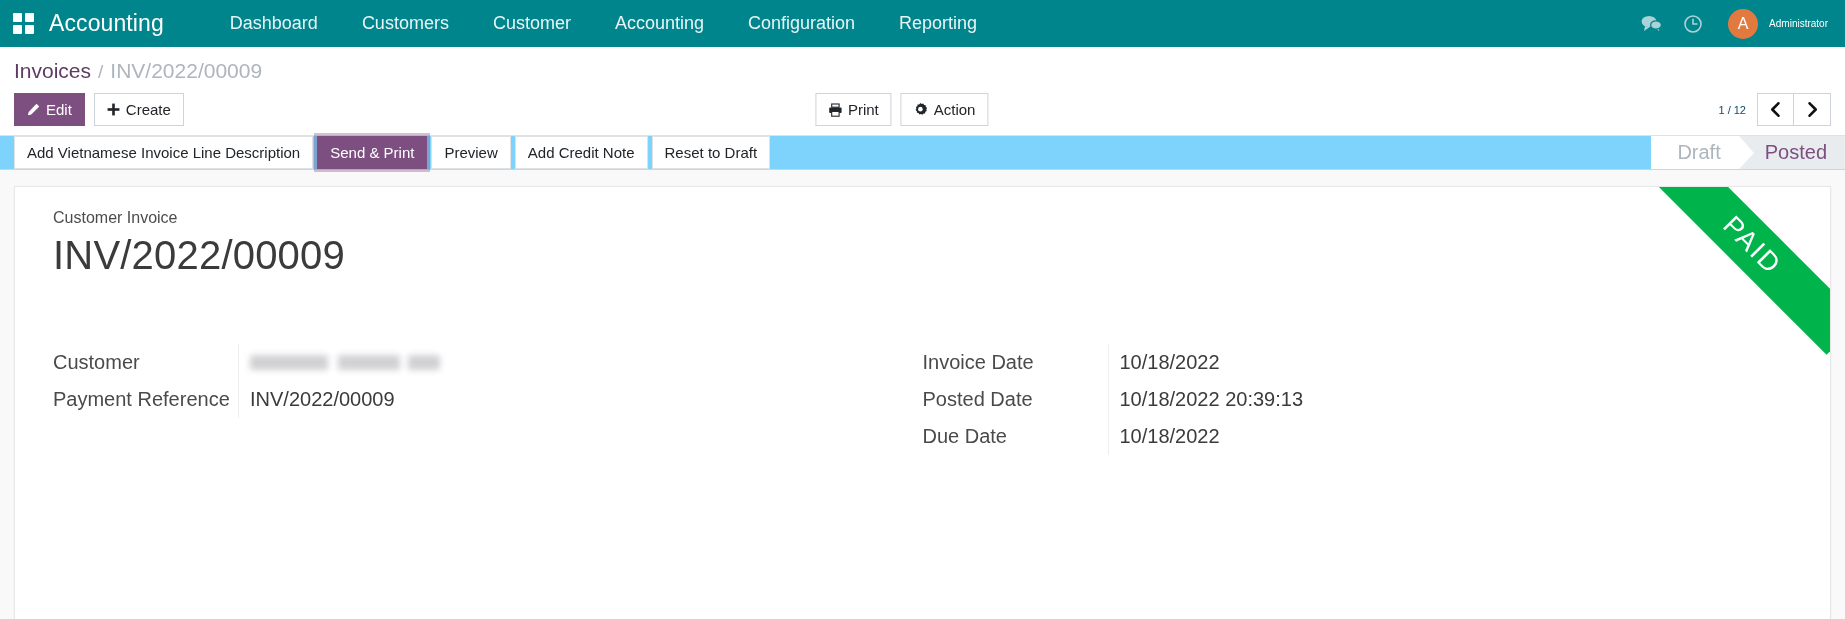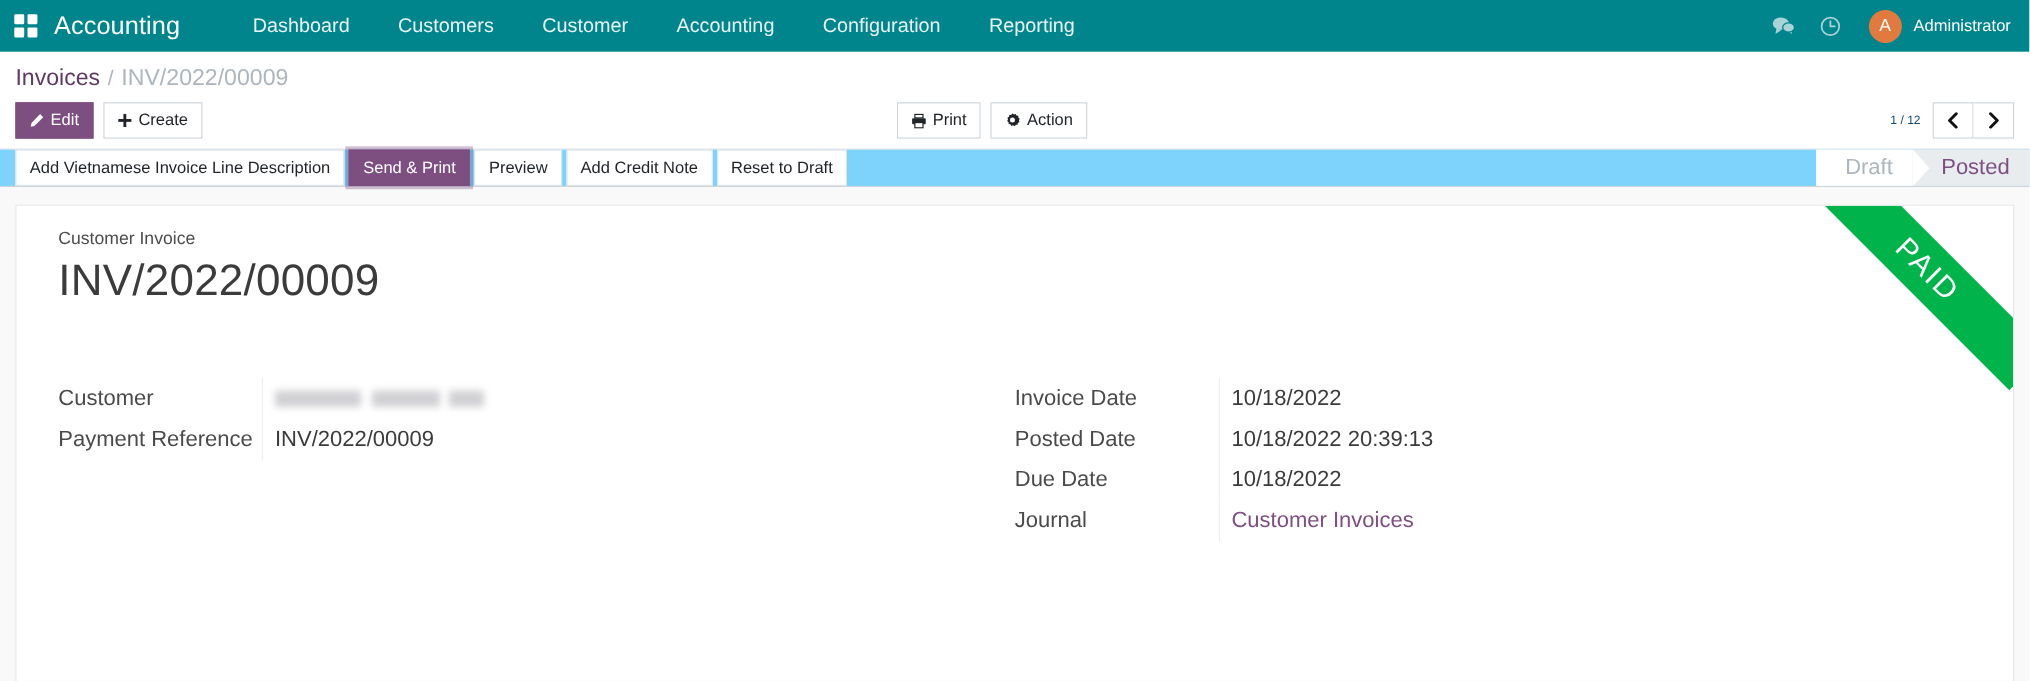--- a/index.html
+++ b/index.html
@@ -62,21 +62,21 @@
   }
   .avatar {
     width: 30px; height: 30px;
     border-radius: 50%;
     background: #e27a3f;
     color: #ffffff;
     display: flex; align-items: center; justify-content: center;
     font-size: 16px;
     margin-left: 14px; margin-right: 11px;
   }
-  .user-name { font-size: 15px; color: #ffffff; white-space: nowrap; cursor: pointer; }
+  .user-name { font-size: 10px; color: #ffffff; white-space: nowrap; cursor: pointer; }
 
   
   .control-panel {
     background: #ffffff;
     border-bottom: 1px solid #dee2e6;
     padding: 0 14px;
   }
   .breadcrumb-row {
     padding-top: 12px;
     padding-bottom: 2px;
@@ -443,21 +443,17 @@
           <div class="f-value">10/18/2022</div>
         </div>
         <div class="field-row">
           <div class="f-label">Posted Date</div>
           <div class="f-value">10/18/2022 20:39:13</div>
         </div>
         <div class="field-row">
           <div class="f-label">Due Date</div>
           <div class="f-value">10/18/2022</div>
         </div>
-        <div class="field-row">
-          <div class="f-label">Journal</div>
-          <div class="f-value f-value-link">Customer Invoices</div>
-        </div>
       </div>
 
     </div>
   </div>
 </div>
 
 </body></html>

